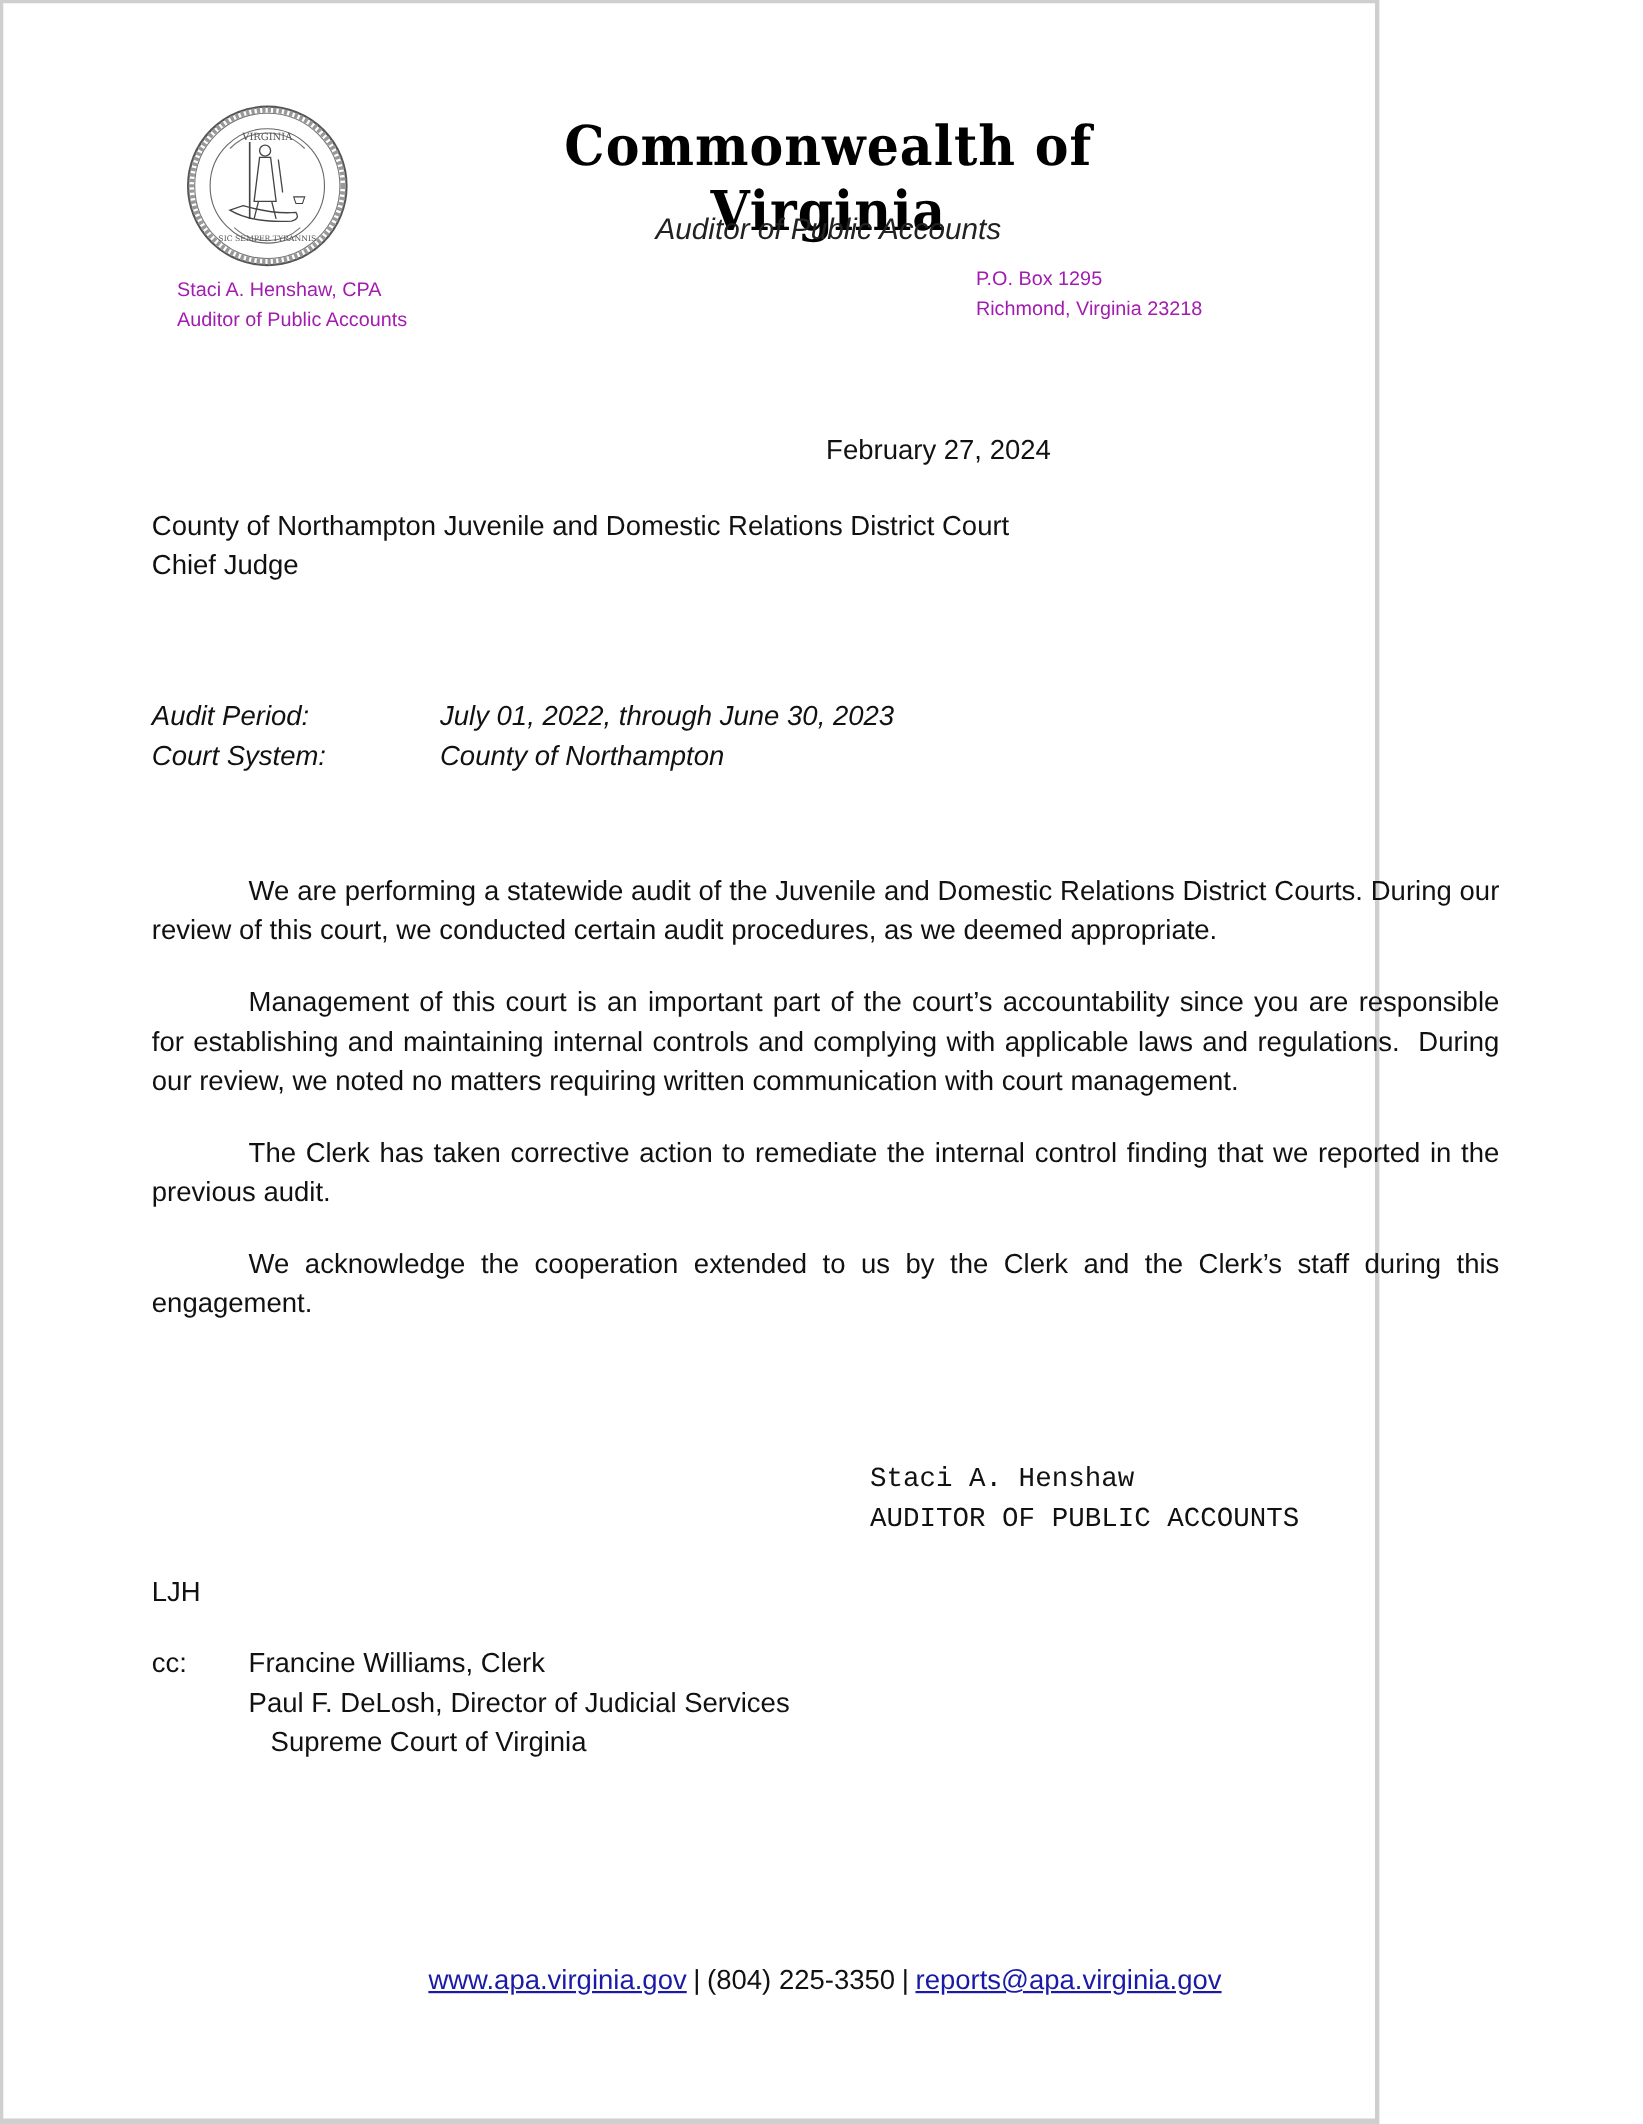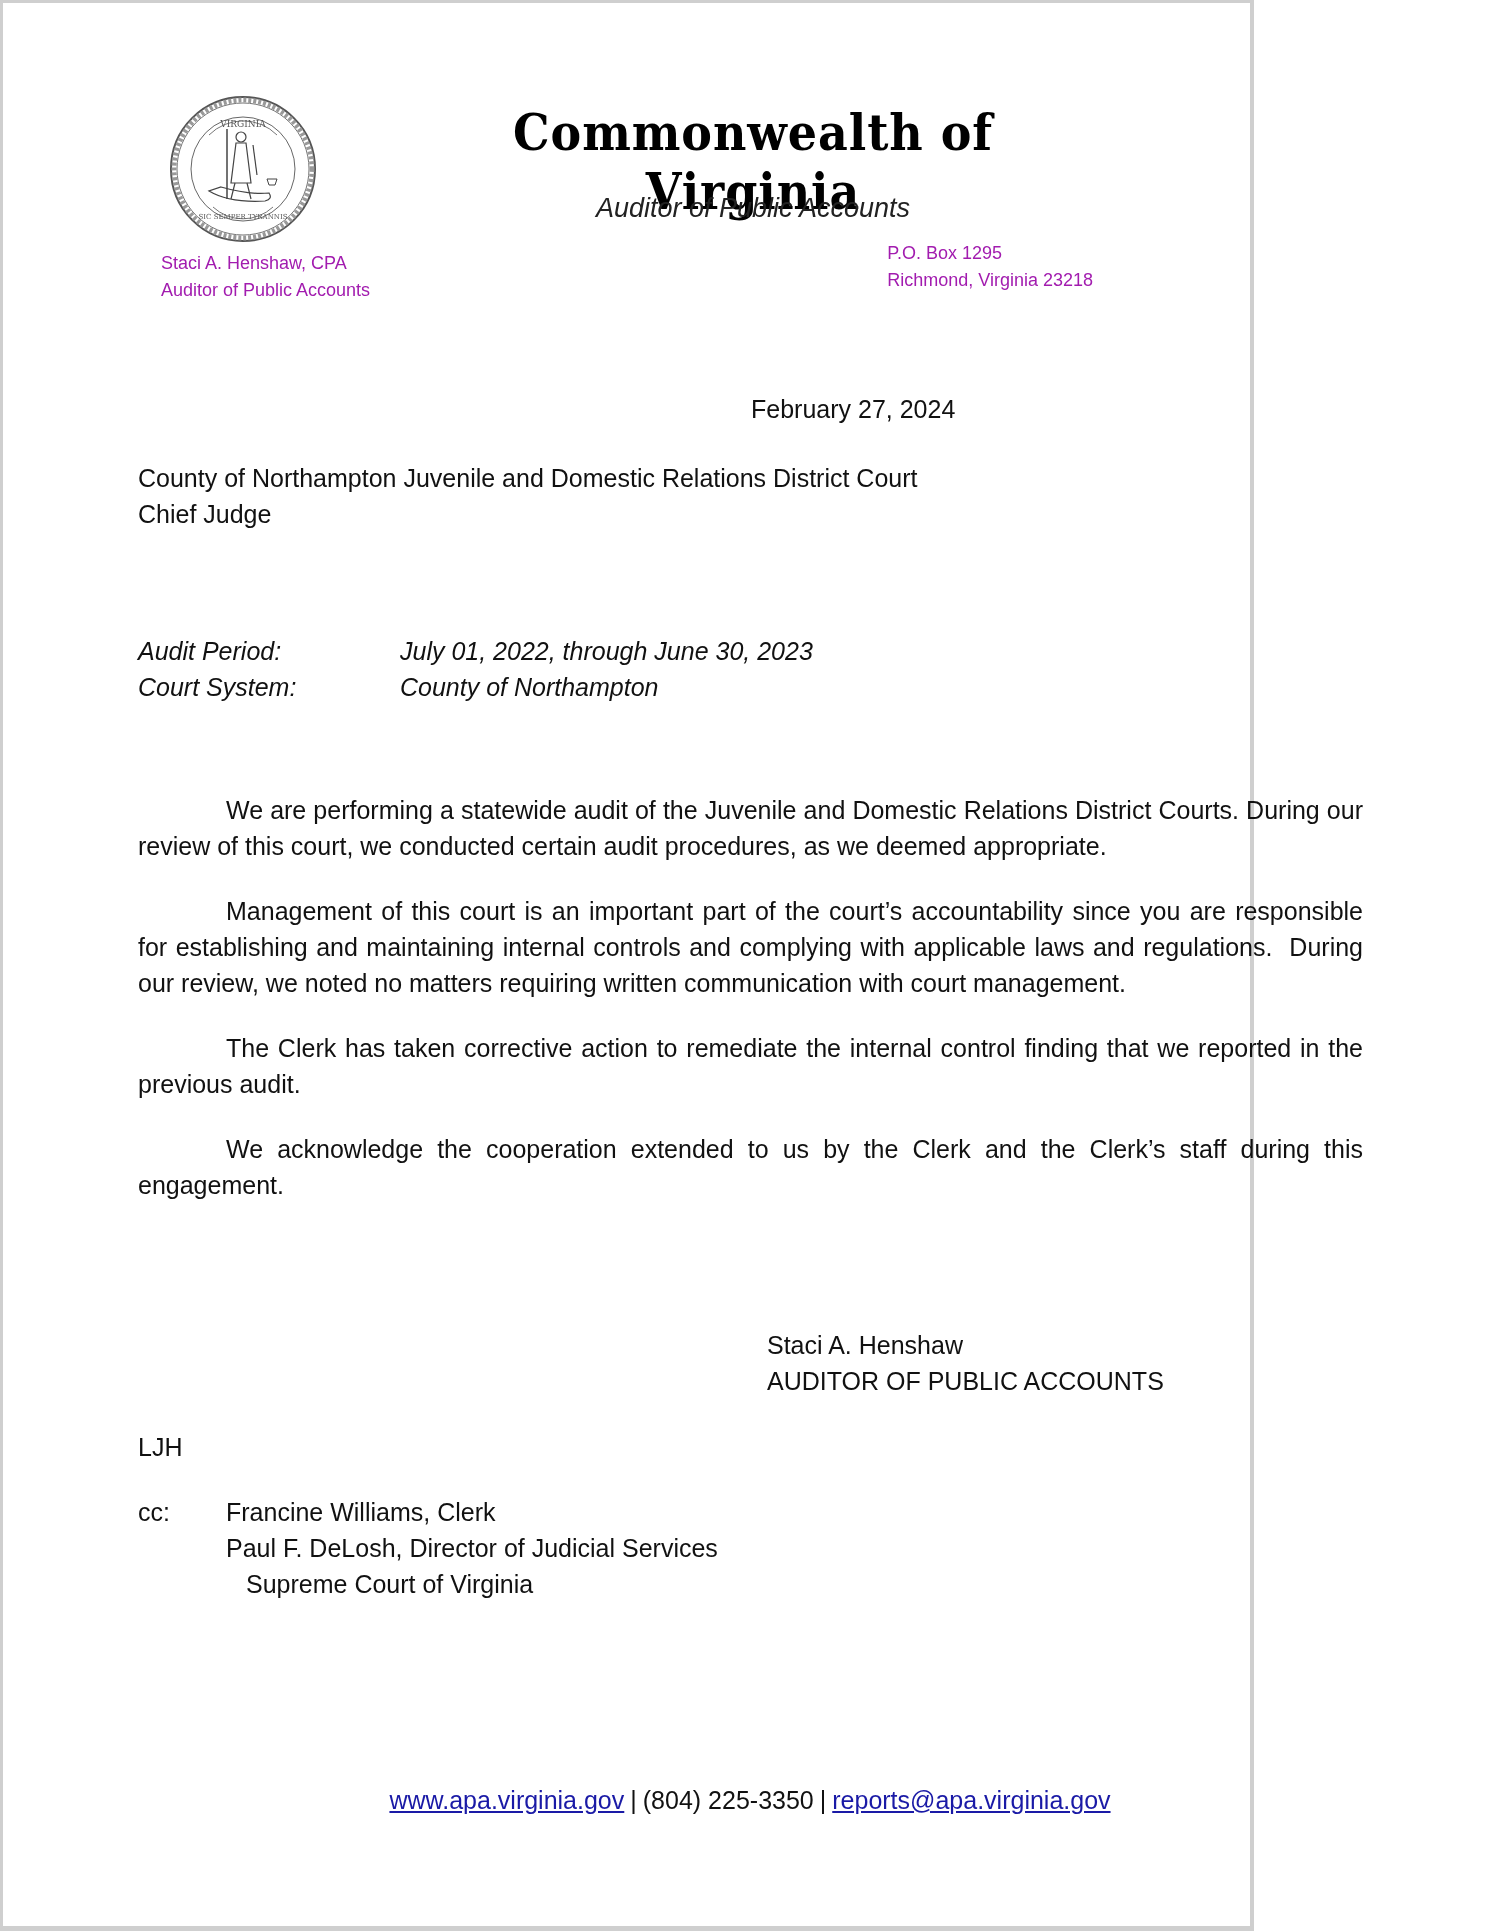--- a/index.html
+++ b/index.html
@@ -34,21 +34,21 @@
   .meta { left: 135px; top: 630px; }
   .meta .row { display: flex; height: 36px; font-style: italic; }
   .meta .lbl { width: 262px; }
   .body-text {
     position: absolute; left: 135px; top: 789px; width: 1225px;
     font-size: 25px; line-height: 36px; color: #111;
   }
   .body-text p {
     margin: 0 0 29px 0; text-align: justify; text-indent: 88px;
   }
-  .sig { left: 764px; top: 1324px; }
+  .sig { left: 788px; top: 1324px; font-family: Liberation Mono, monospace; }
   .ljh { left: 135px; top: 1426px; }
   .cc { left: 135px; top: 1491px; }
   .cc .row { display: flex; height: 36px; }
   .cc .lbl { width: 88px; }
   .cc .sub { padding-left: 20px; }
   .footer {
     position: absolute; left: 0; top: 1779px; width: 1494px; text-align: center;
     font-size: 25px; line-height: 36px; color: #111;
   }
   .footer a { color: #1a1aa6; text-decoration: underline; }

